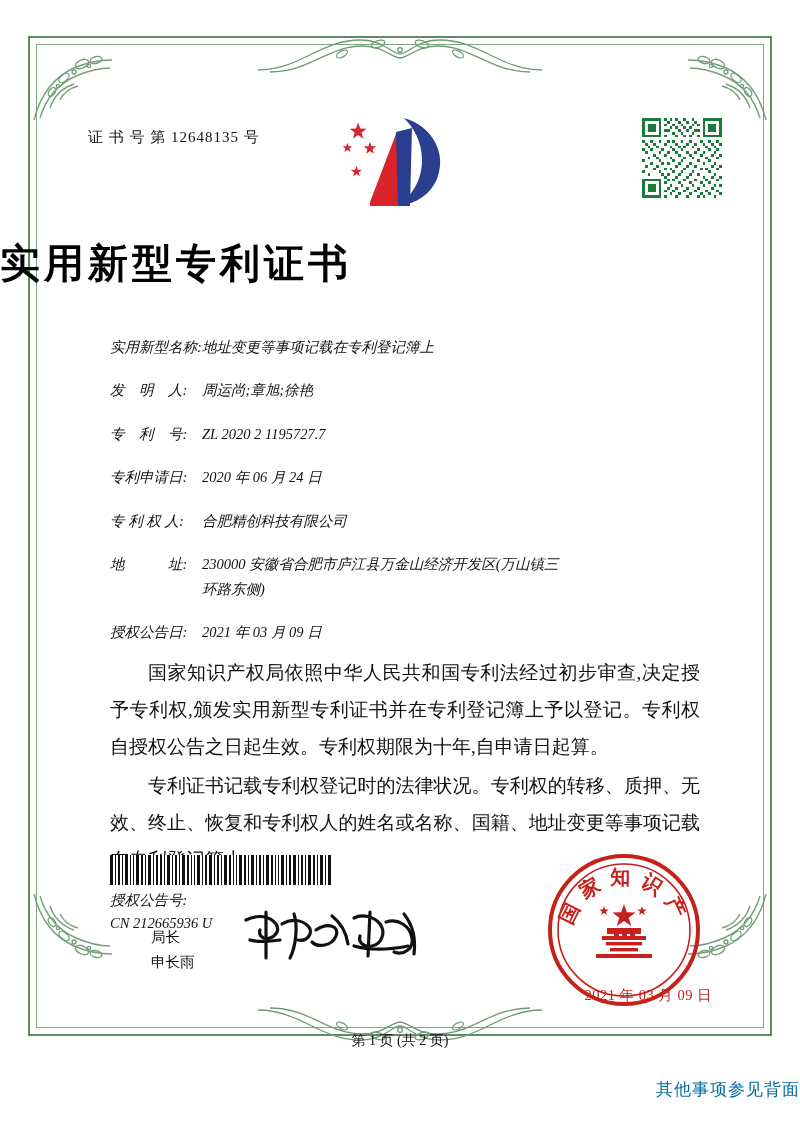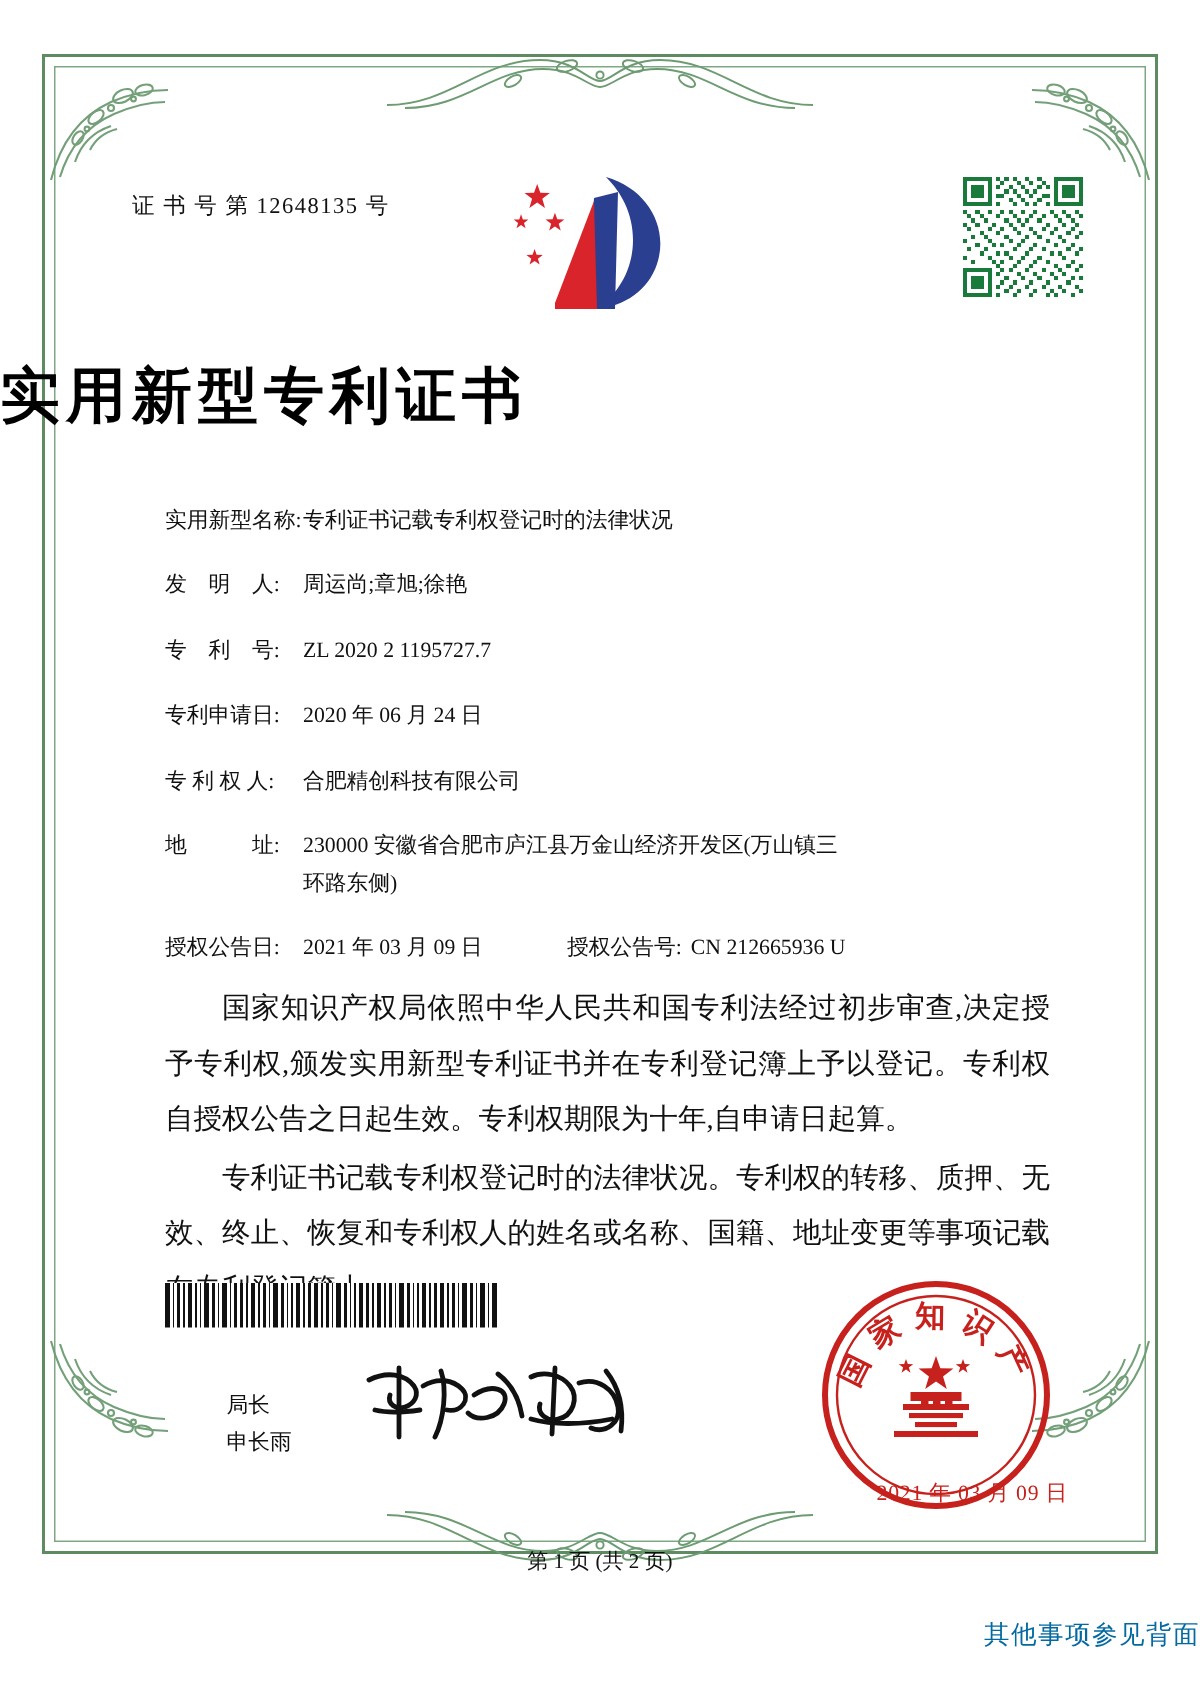--- a/index.html
+++ b/index.html
@@ -110,38 +110,40 @@
     left: 110px; top: 336px;
     width: 600px;
     font-size: 14.5px;
     line-height: 1.55;
     color: #111;
   }
   .field-row {
     display: flex;
     align-items: flex-start;
     margin-bottom: 21px;
+    font-style: italic;
   }
   .field-label {
     width: 92px;
     flex: 0 0 92px;
     white-space: nowrap;
     letter-spacing: 0px;
   }
   .field-value {
     flex: 1 1 auto;
   }
   .field-value .addr2 {
     display: block;
     margin-top: 2px;
   }
   .inline-pair {
     display: flex;
     align-items: flex-start;
     width: 100%;
+    flex-direction: column;
   }
   .pair-left { width: 268px; flex: 0 0 268px; }
   .pair-lbl2 { white-space: nowrap; margin-right: 6px; }
 
   
   .body-text {
     position: absolute;
     left: 110px; top: 654px;
     width: 590px;
     font-size: 19px;
@@ -512,21 +514,21 @@
       </g>
     </svg>
   </div>
 
   <div class="title">实用新型专利证书</div>
 
   <div class="fields">
 
     <div class="field-row">
       <div class="field-label">实用新型名称:</div>
-      <div class="field-value">专利证书记载专利权登记时的法律状况</div>
+      <div class="field-value">地址变更等事项记载在专利登记簿上</div>
     </div>
 
     <div class="field-row">
       <div class="field-label">发　明　人:</div>
       <div class="field-value">周运尚;章旭;徐艳</div>
     </div>
 
     <div class="field-row">
       <div class="field-label">专　利　号:</div>
       <div class="field-value">ZL 2020 2 1195727.7</div>

